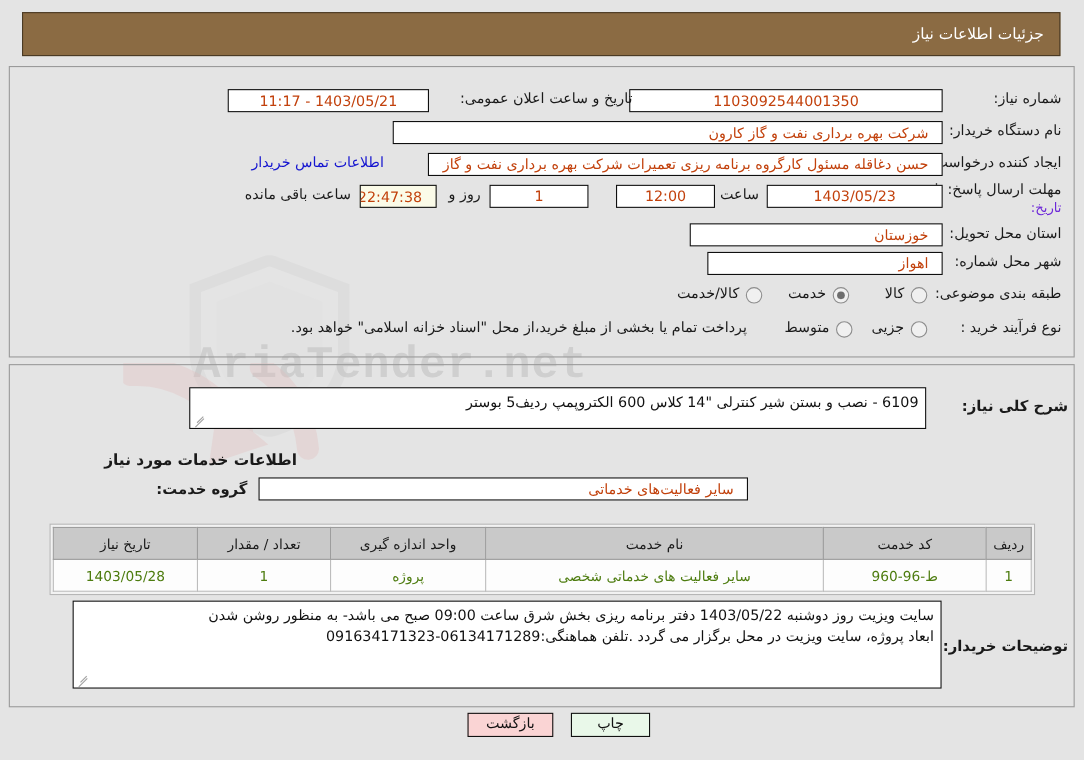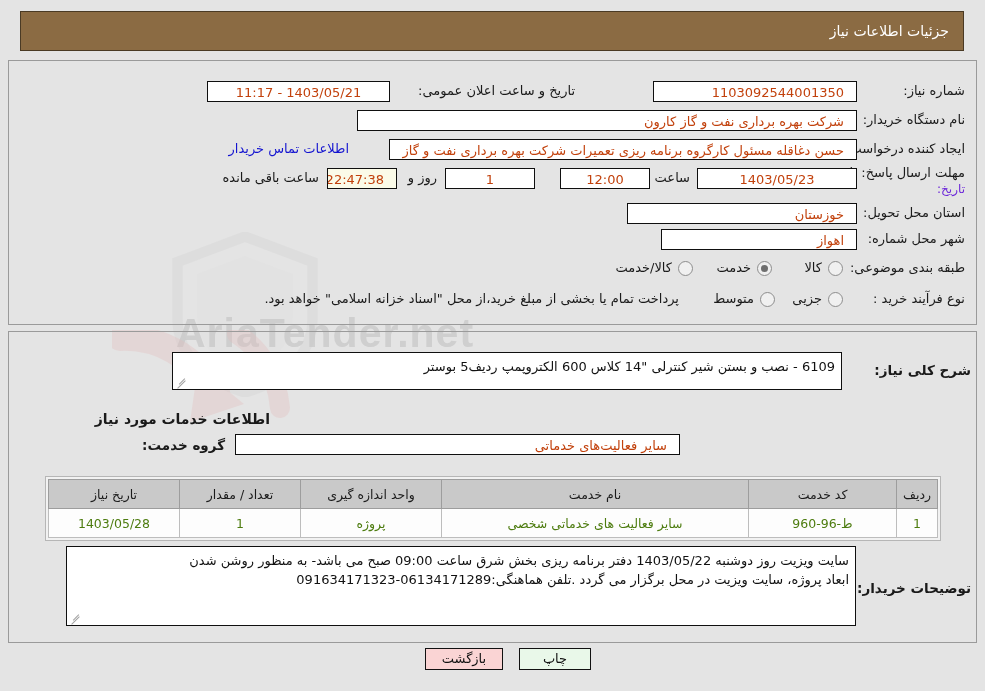--- a/index.html
+++ b/index.html
@@ -18,21 +18,21 @@
   .watermark{
     position:absolute;left:0;top:0;width:985px;height:691px;
     pointer-events:none;z-index:0;overflow:hidden;
   }
   .wm-shield{
     position:absolute;left:170px;top:232px;width:150px;height:165px;
     opacity:.30;
   }
   .wm-text{
     position:absolute;left:176px;top:310px;
-    font-family:Liberation Sans, sans-serif;
+    font-family:Liberation Mono, monospace;
     font-size:41px;font-weight:bold;letter-spacing:1px;
     color:#c8c8c8;opacity:.75;direction:ltr;white-space:nowrap;
   }
   .wm-arrow{
     position:absolute;left:112px;top:330px;width:180px;height:110px;opacity:.33;
   }
 
   
   .header-bar{
     position:absolute;left:20px;top:11px;width:944px;height:40px;
@@ -162,21 +162,21 @@
 </div>
 
 <div class="header-bar">
   <div class="title">جزئیات اطلاعات نیاز</div>
 </div>
 
 <div class="panel" id="panel-top"></div>
 
 <div class="row" style="left:20px;top:81px;width:945px;">
   <div class="lbl">شماره نیاز:</div>
-  <div class="fld center" style="right:108px;width:204px;text-align:right;">1103092544001350</div>
+  <div class="fld center" style="right:108px;width:285px;">1103092544001350</div>
   <div class="plain" style="right:390px;">تاریخ و ساعت اعلان عمومی:</div>
   <div class="fld center" style="right:575px;width:183px;">1403/05/21 - 11:17</div>
 </div>
 
 <div class="row" style="left:20px;top:110px;width:945px;">
   <div class="lbl">نام دستگاه خریدار:</div>
   <div class="fld right" style="right:108px;width:500px;">شرکت بهره برداری نفت و گاز کارون</div>
 </div>
 
 <div class="row" style="left:20px;top:139px;width:945px;">
@@ -197,21 +197,21 @@
   <div class="plain" style="right:646px;">ساعت باقی مانده</div>
 </div>
 
 <div class="row" style="left:20px;top:203px;width:945px;">
   <div class="lbl">استان محل تحویل:</div>
   <div class="fld right" style="right:108px;width:230px;">خوزستان</div>
 </div>
 
 <div class="row" style="left:20px;top:229px;width:945px;">
   <div class="lbl">شهر محل شماره:</div>
-  <div class="fld right" style="right:108px;width:196px;text-align:right;">اهواز</div>
+  <div class="fld right" style="right:108px;width:214px;text-align:right;">اهواز</div>
 </div>
 
 <div class="row" style="left:20px;top:258px;width:945px;">
   <div class="lbl">طبقه بندی موضوعی:</div>
   <div class="radio" style="right:122px;"></div>
   <div class="rlabel" style="right:143px;">کالا</div>
   <div class="radio on" style="right:193px;"></div>
   <div class="rlabel" style="right:214px;">خدمت</div>
   <div class="radio" style="right:272px;"></div>
   <div class="rlabel" style="right:293px;">کالا/خدمت</div>

